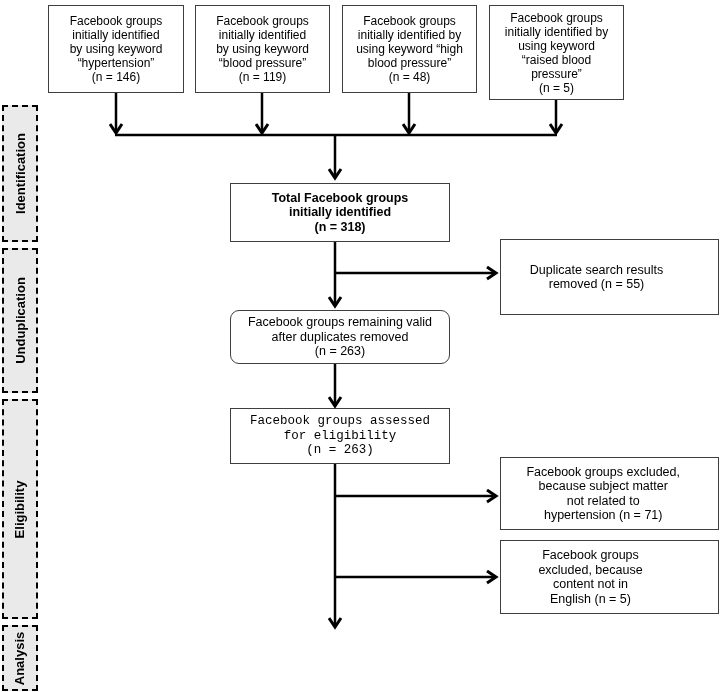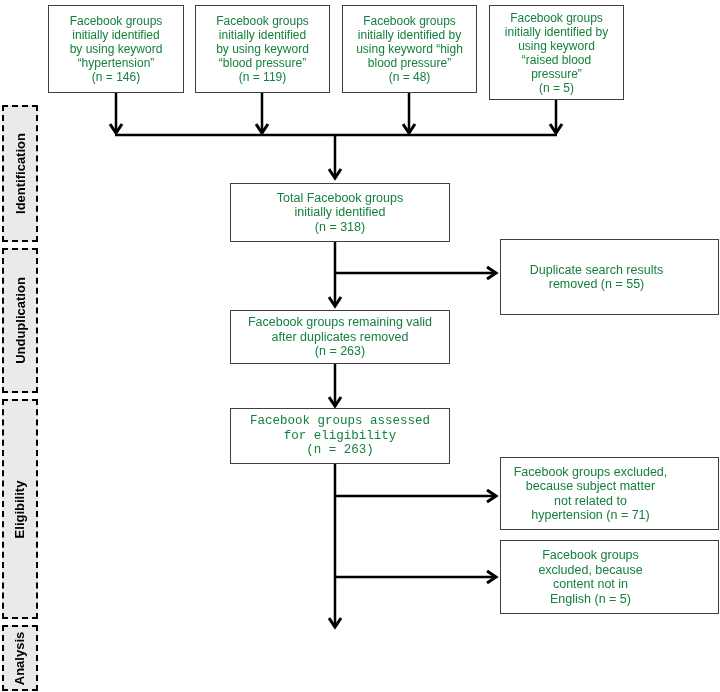--- a/index.html
+++ b/index.html
@@ -22,40 +22,40 @@
     display: flex;
     align-items: center;
     justify-content: center;
     box-sizing: border-box;
   }
   .box-text {
     white-space: pre-line;
     text-align: center;
     font-size: 12px;
     line-height: 14px;
-    color: #15803d;
+    color: #000000;
   }
   .mid .box-text { font-size: 12.5px; line-height: 14.5px; }
   .right-col .box-text { padding-right: 38px; font-size: 12.5px; line-height: 14.5px; }
 
   
   #src1 { left: 48px;  top: 5px; width: 136px; height: 88px; }
   #src2 { left: 195px; top: 5px; width: 135px; height: 88px; }
   #src3 { left: 342px; top: 5px; width: 135px; height: 88px; }
   #src4 { left: 489px; top: 5px; width: 135px; height: 95px; }
 
   
-  #total     { left: 230px; top: 183px; width: 220px; height: 59px; }
-  #remaining { left: 230px; top: 310px; width: 220px; height: 54px; }
+  #total     { left: 230px; top: 183px; width: 220px; height: 59px; font-weight: bold; }
+  #remaining { left: 230px; top: 310px; width: 220px; height: 54px; border-radius: 9px; }
   #assessed  { left: 230px; top: 408px; width: 220px; height: 56px; font-family: Liberation Mono, monospace; }
   #included  { left: 230px; top: 630px; width: 220px; height: 57px; }
 
   
   #dup   { left: 500px; top: 239px; width: 219px; height: 76px; padding-left: 12px; }
-  #excl1 { left: 500px; top: 457px; width: 219px; height: 73px; }
+  #excl1 { left: 500px; top: 457px; width: 219px; height: 73px; justify-content: flex-end; }
   #excl2 { left: 500px; top: 540px; width: 219px; height: 74px; }
 
   
   .stage-label {
     position: absolute;
     left: 2px;
     width: 36px;
     background: #eaeaea;
     border: 2px dashed #000000;
     box-sizing: border-box;

